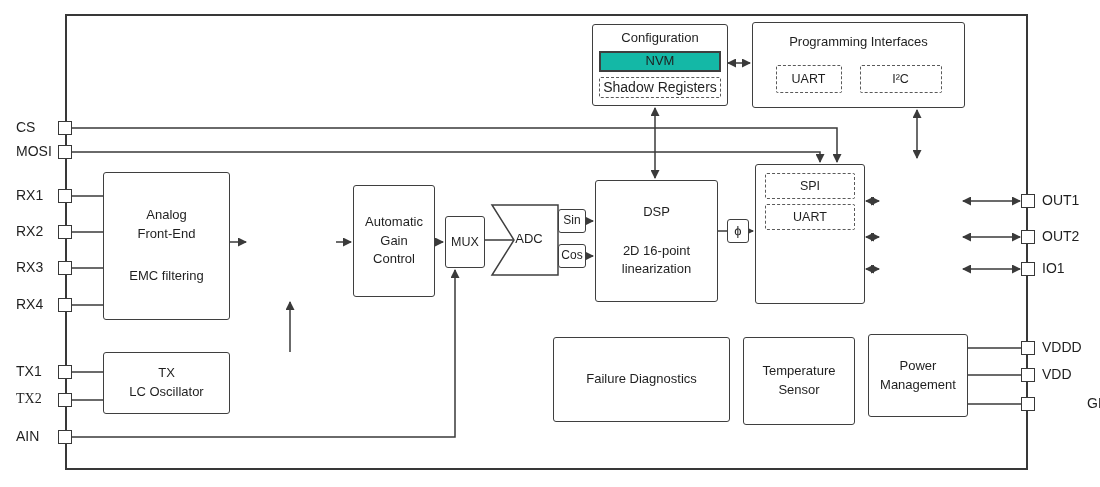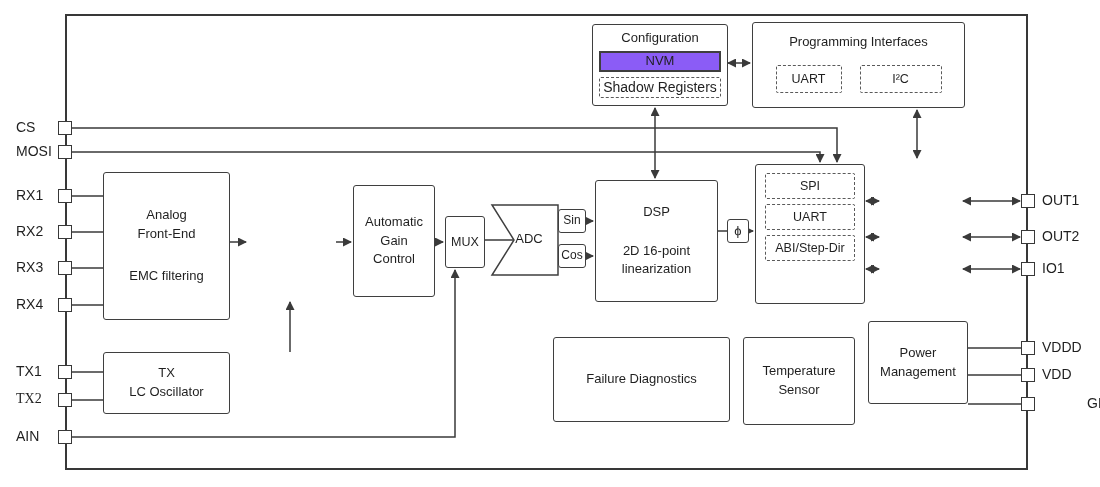--- a/index.html
+++ b/index.html
@@ -10,21 +10,21 @@
   .block { position:absolute; border:1.5px solid #3f3f3f; border-radius:3px; background:#ffffff;
            display:flex; flex-direction:column; align-items:center; justify-content:center;
            text-align:right; font-size:13px; line-height:1.45; color:#1f1f1f; }
   .dashed { border:1px dashed #5a5a5a; border-radius:2px; background:#ffffff; }
   .ibox { display:flex; align-items:center; justify-content:center; font-size:12.5px; }
   .sp22 { height:24px; }
   .sp18 { height:20px; }
   .pin { position:absolute; width:14px; height:14px; background:#ffffff; border:1.5px solid #383838; z-index:5; }
   .pin-label { position:absolute; font-size:14px; color:#1f1f1f; white-space:nowrap; }
   .prog-row { display:flex; gap:18px; margin-top:13px; }
-  .nvm { width:122px; height:21px; border:2px solid #3f3f3f; display:flex; align-items:center; justify-content:center; margin-top:3px; font-size:13px; background:#8b5cf6; }
+  .nvm { width:122px; height:21px; border:2px solid #3f3f3f; display:flex; align-items:center; justify-content:center; margin-top:3px; font-size:13px; background:#14b8a6; }
   .shadow-box { width:122px; height:21px; display:flex; align-items:center; justify-content:center; margin-top:5px; font-size:14px; }
   .adc-label { position:absolute; left:505px; top:231px; width:48px; text-align:center; font-size:13px; }
   .sincos { font-size:12px; }
 </style>
 </head>
 <body>
 
 <div class="stage">
 
   <svg class="svg-layer" viewBox="0 0 1100 487">
@@ -129,41 +129,38 @@
     </div>
   </div>
 
   <div class="block" style="left:755px;top:164px;width:110px;height:140px;justify-content:flex-start;padding-top:8px;gap:5px;">
     <div class="dashed ibox" style="width:90px;height:26px;">
       <span>SPI</span>
     </div>
     <div class="dashed ibox" style="width:90px;height:26px;">
       <span>UART</span>
     </div>
-    <div class="dashed ibox" style="width:90px;height:26px;">
-      <span>ABI/Step-Dir</span>
-    </div>
   </div>
 
 
   <div class="block" style="left:103px;top:352px;width:127px;height:62px;">
     <div>TX</div>
     <div>LC Oscillator</div>
   </div>
 
   <div class="block" style="left:553px;top:337px;width:177px;height:85px;">
     <div>Failure Diagnostics</div>
   </div>
 
   <div class="block" style="left:743px;top:337px;width:112px;height:88px;">
     <div>Temperature</div>
     <div>Sensor</div>
   </div>
 
-  <div class="block" style="left:868px;top:321px;width:100px;height:83px;">
+  <div class="block" style="left:868px;top:334px;width:100px;height:83px;">
     <div>Power</div>
     <div>Management</div>
   </div>
 
   <div class="pin" style="left:58px;top:121px;"></div>
   <div class="pin" style="left:58px;top:145px;"></div>
   <div class="pin" style="left:58px;top:189px;"></div>
   <div class="pin" style="left:58px;top:225px;"></div>
   <div class="pin" style="left:58px;top:261px;"></div>
   <div class="pin" style="left:58px;top:298px;"></div>

